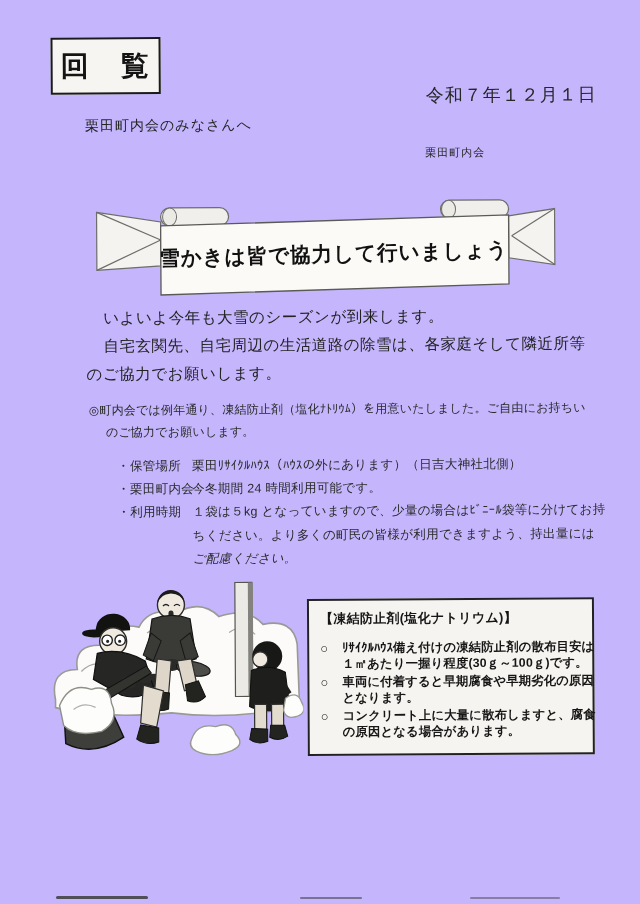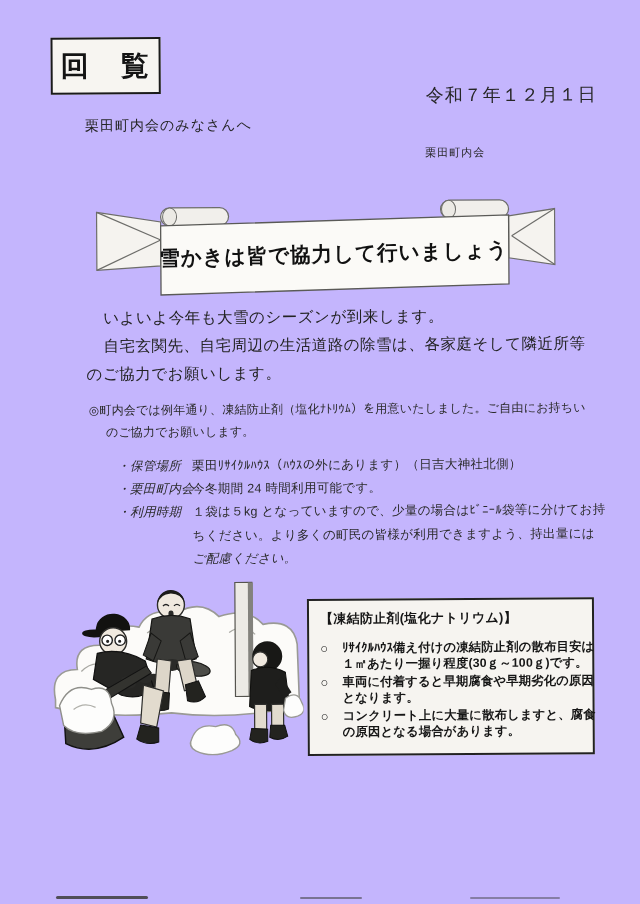--- a/index.html
+++ b/index.html
@@ -51,21 +51,21 @@
   .body-line{font-size:15.5px;letter-spacing:0.5px;color:#232323;}
   .bl1{left:104px;top:307px;}
   .bl2{left:104px;top:335px;}
   .bl3{left:87px;top:363px;}
 
   .notice-line{font-size:12px;letter-spacing:0.2px;color:#2a2a2a;}
   .nl1{left:89px;top:401px;}
   .nl2{left:106px;top:423px;}
 
   .detail{font-size:12.5px;letter-spacing:0.3px;color:#2a2a2a;}
-  .d-label{left:117px;font-style:italic;}
+  .d-label{left:117px;}
   .d-content{left:192px;}
   .dr1{top:457px;} .dr2{top:480px;} .dr3{top:503px;}
   .dr3b{top:527px;} .dr3c{top:550px;font-style:italic;}
 
   
   .info-box{
     position:absolute;left:306px;top:599px;width:287px;height:157px;
     border:2px solid #222;
     box-sizing:border-box;
     padding:9px 8px 6px 11px;

